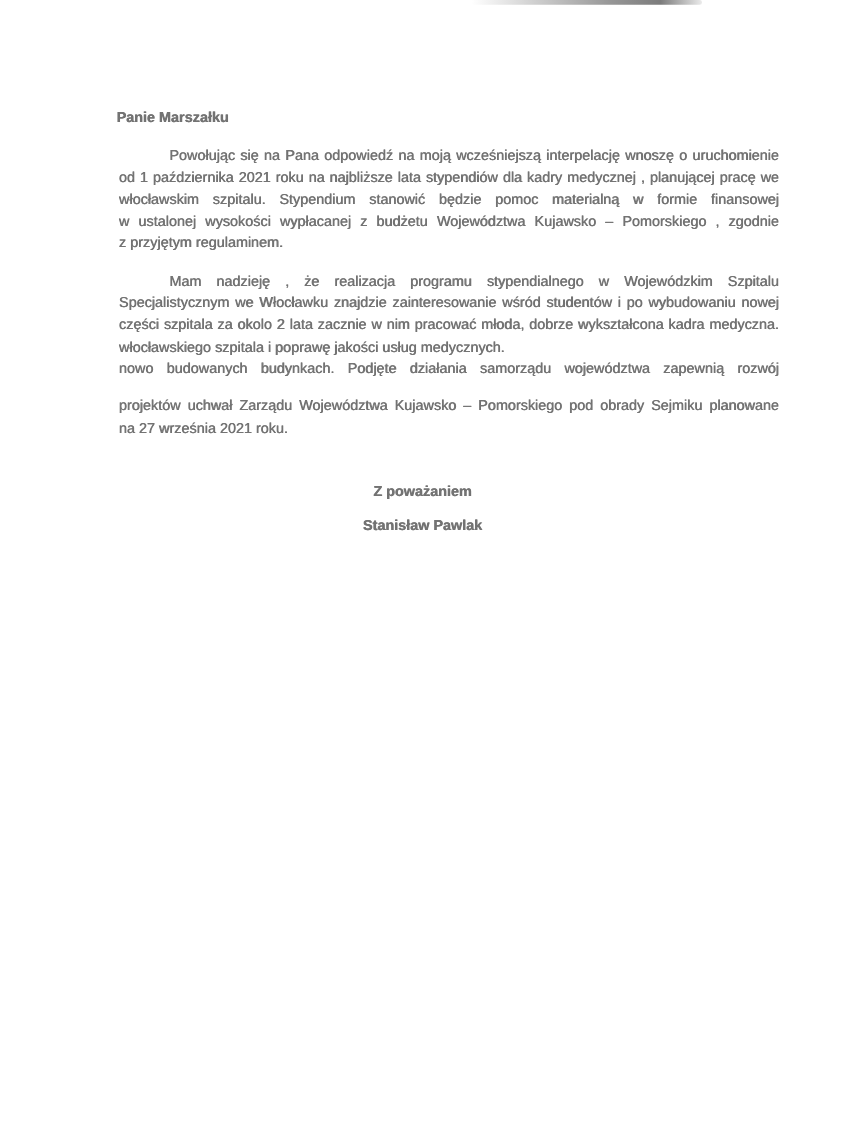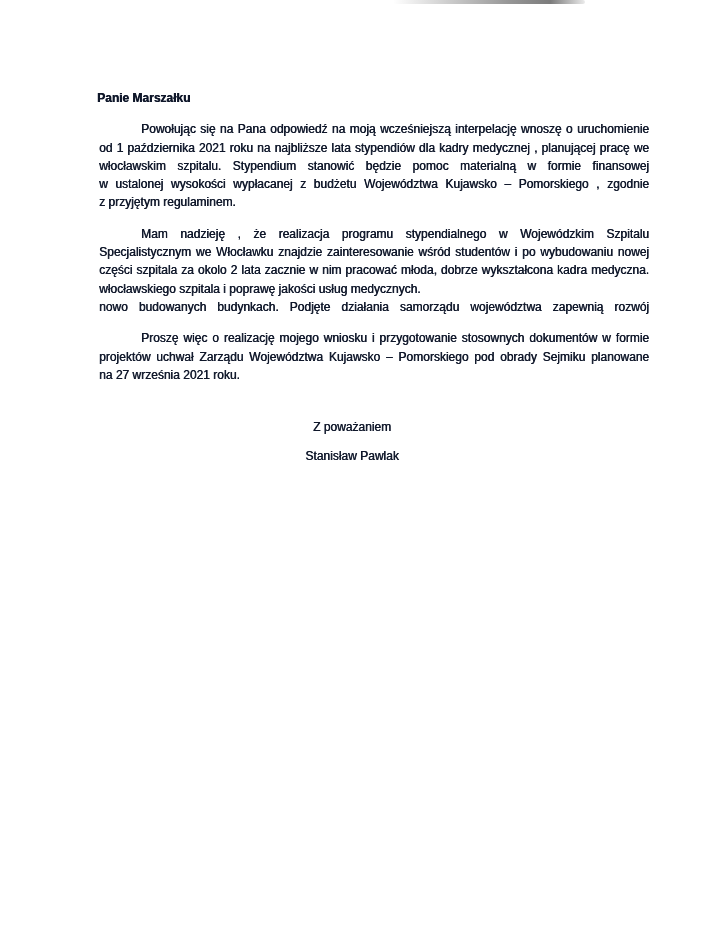--- a/index.html
+++ b/index.html
@@ -7,21 +7,21 @@
     padding: 0;
     background: #ffffff;
   }
   .page {
     position: relative;
     width: 703px;
     height: 894px;
     background: #ffffff;
     overflow: hidden;
     font-family: "Liberation Sans", "DejaVu Sans", sans-serif;
-    color: #0f172a;
+    color: #737373;
   }
   
   .scan-streak-top {
     position: absolute;
     left: 393px;
     top: 0;
     width: 192px;
     height: 4px;
     background: linear-gradient(to right,
       rgba(140,140,140,0) 0%,
@@ -72,20 +72,21 @@
   .ln.last {
     text-align: center;
     text-align-last: left;
   }
   .ln.indent {
     text-indent: 42px;
   }
   .closing-block {
     margin-top: 34px;
     text-align: center;
+    font-weight: bold;
   }
   .closing {
     min-height: 18.3px;
   }
   .signature {
     margin-top: 11px;
     min-height: 18.3px;
   }
 </style>
 </head>
@@ -110,21 +111,20 @@
 
     <div class="para">
       <div class="ln indent">Mam nadzieję , że realizacja programu stypendialnego w Wojewódzkim Szpitalu</div>
       <div class="ln">Specjalistycznym we Włocławku znajdzie zainteresowanie wśród studentów i po wybudowaniu nowej</div>
       <div class="ln">części szpitala za okolo 2 lata zacznie w nim pracować młoda, dobrze wykształcona kadra medyczna.</div>
       <div class="ln last">włocławskiego szpitala i poprawę jakości usług medycznych.</div>
       <div class="ln">nowo budowanych budynkach. Podjęte działania samorządu województwa zapewnią rozwój</div>
     </div>
 
     <div class="para">
-      <div class="ln indent">Proszę więc o realizację mojego wniosku i przygotowanie stosownych dokumentów w formie</div>
       <div class="ln">projektów uchwał Zarządu Województwa Kujawsko – Pomorskiego pod obrady Sejmiku planowane</div>
       <div class="ln last">na 27 września 2021 roku.</div>
     </div>
 
     <div class="closing-block">
       <div class="closing">Z poważaniem</div>
       <div class="signature">Stanisław Pawlak</div>
     </div>
 
   </div>

